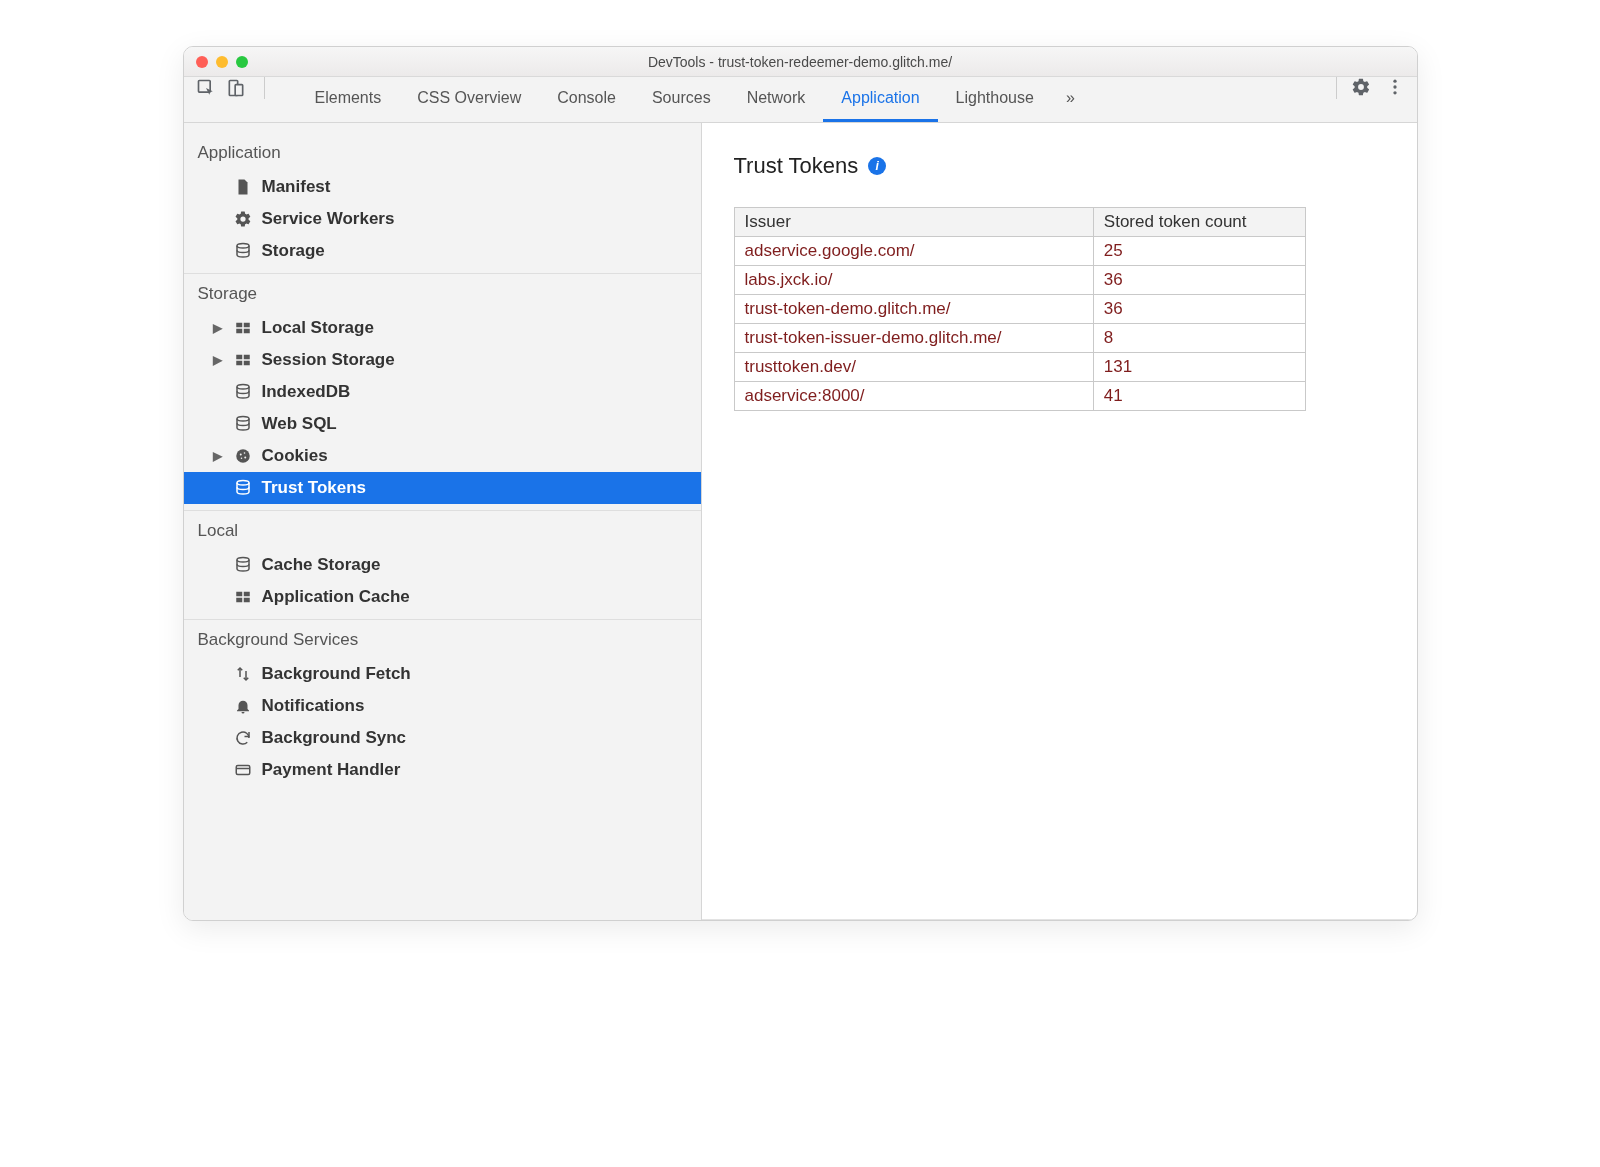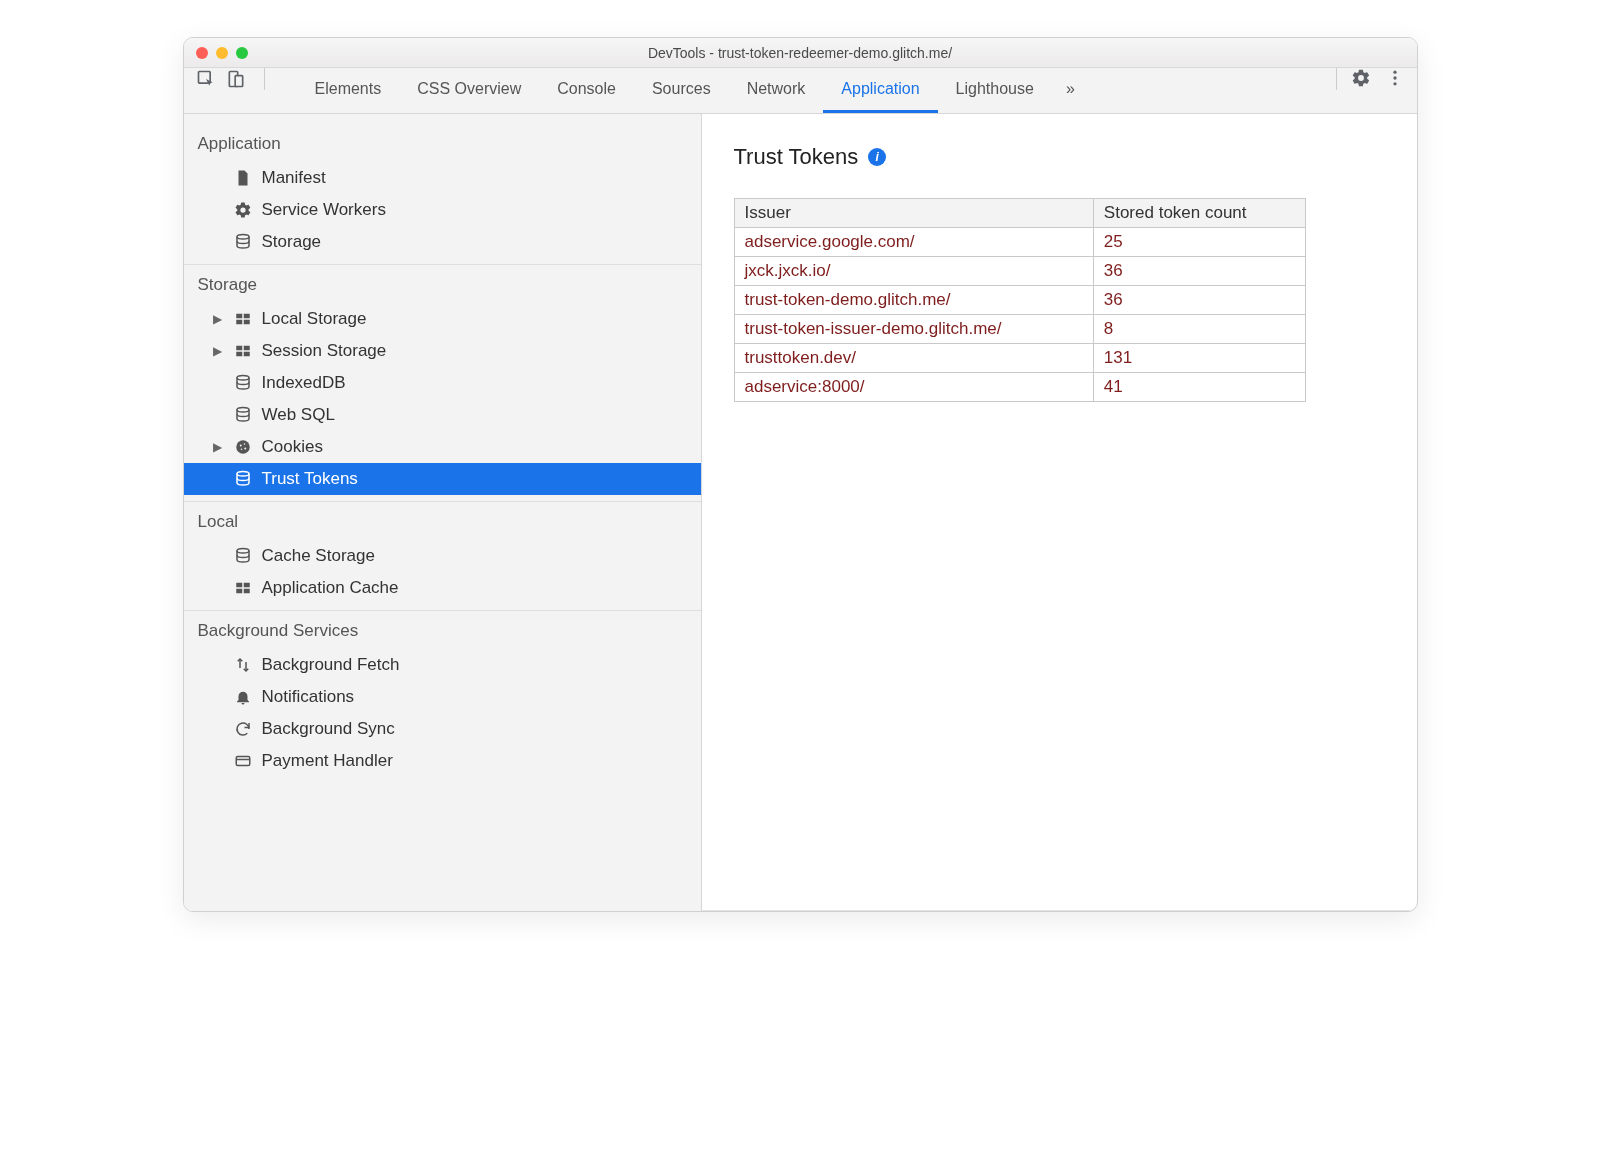--- a/index.html
+++ b/index.html
@@ -6,21 +6,21 @@
   body {
     font-family: -apple-system, BlinkMacSystemFont, "Segoe UI", Helvetica, Arial, sans-serif;
     background: #fff;
     color: #333;
     font-size: 15px;
     padding: 30px;
   }
   .window {
     width: 1235px;
     height: 875px;
-    margin: 7px auto;
+    margin: 16px auto;
     border: 1px solid #d0d0d0;
     border-radius: 10px;
     overflow: hidden;
     box-shadow: 0 8px 30px rgba(0,0,0,0.08);
     display: flex;
     flex-direction: column;
     background: #fff;
   }
   .titlebar {
     height: 30px;
@@ -80,20 +80,21 @@
   }
   .group-sep { border-top:1px solid #dedede; margin: 6px 0 0 0; }
   .item {
     display:flex; align-items:center;
     padding: 5px 14px 5px 28px;
     font-size: 17px;
     color:#333;
     cursor:pointer;
     gap: 10px;
     height: 32px;
+    font-weight: bold;
   }
   .item.selected { background:#1a73e8; color:#fff; }
   .item.selected .icon { color:#fff; }
   .chev, .chev-spacer { width: 12px; color:#666; font-size:12px; display:inline-flex; justify-content:center; }
   .icon { width:18px; height:18px; color:#555; display:inline-flex; align-items:center; justify-content:center; }
   .main {
     flex:1;
     padding: 30px 32px;
     display:flex;
     flex-direction: column;
@@ -365,21 +366,21 @@
               <th>Issuer</th>
               <th>Stored token count</th>
             </tr>
           </thead>
         <tbody id="tbody">
             <tr>
               <td>adservice.google.com/</td>
               <td>25</td>
             </tr>
             <tr>
-              <td>jxck.jxck.io/</td>
+              <td>labs.jxck.io/</td>
               <td>36</td>
             </tr>
             <tr>
               <td>trust-token-demo.glitch.me/</td>
               <td>36</td>
             </tr>
             <tr>
               <td>trust-token-issuer-demo.glitch.me/</td>
               <td>8</td>
             </tr>

